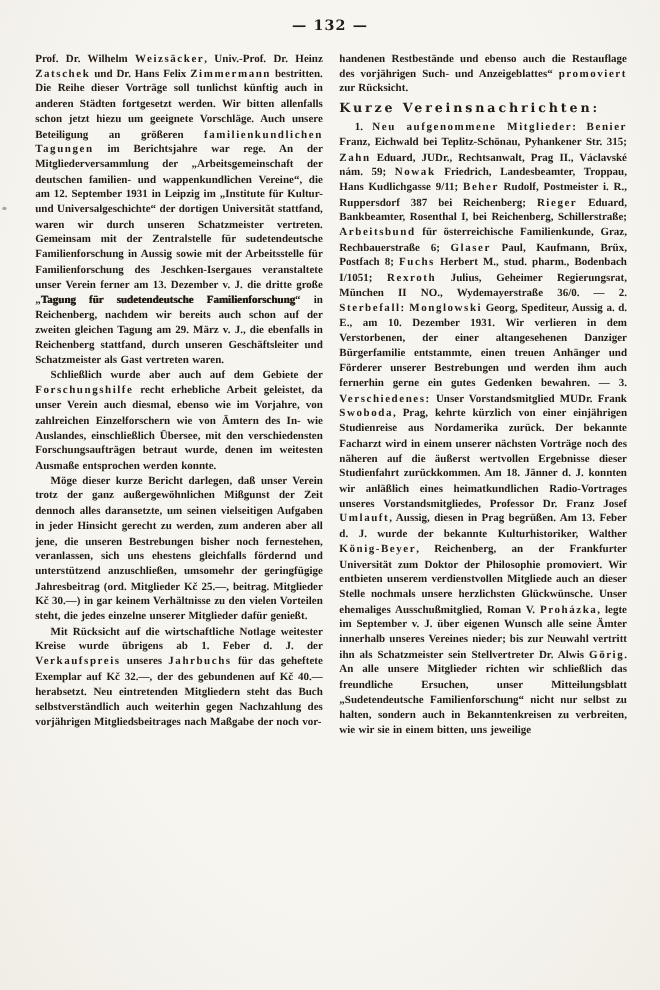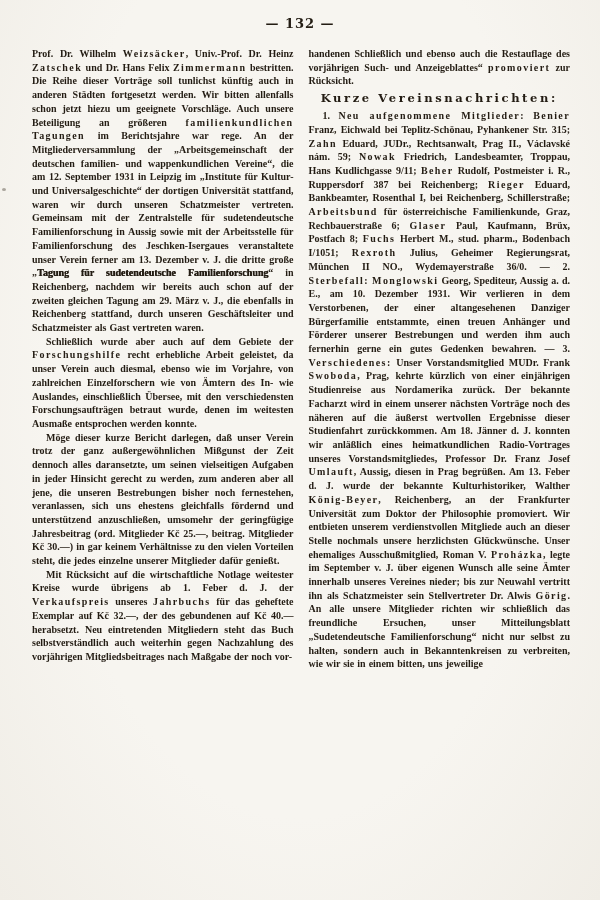--- a/index.html
+++ b/index.html
@@ -47,21 +47,21 @@
     font-family: Liberation Serif, serif;
   }
   .para.indent { text-indent: 14px; }
   .seg-sp { letter-spacing: 1.4px; }
   .seg-b  { text-shadow: 0.45px 0 0 currentColor; }
   .heading {
     margin: 3px 0 3px;
     font-size: 11.5px;
     line-height: 15px;
     font-weight: 700;
-    text-align: center;
+    text-align: left;
     letter-spacing: 2.6px;
     text-indent: 0;
   }
   
   .scan-speck {
     position: absolute;
     left: 2px;
     top: 188px;
     width: 4px;
     height: 3px;
@@ -81,19 +81,19 @@
   <div class="columns">
 
     <div class="column">
       <p class="para"><span class="seg-n">Prof. Dr. Wilhelm </span><span class="seg-sp">Weizsäcker</span><span class="seg-n">, Univ.-Prof. Dr. Heinz </span><span class="seg-sp">Zatschek</span><span class="seg-n"> und Dr. Hans Felix </span><span class="seg-sp">Zimmermann</span><span class="seg-n"> bestritten. Die Reihe dieser Vorträge soll tunlichst künftig auch in anderen Städten fortgesetzt werden. Wir bitten allenfalls schon jetzt hiezu um geeignete Vorschläge. Auch unsere Beteiligung an größeren </span><span class="seg-sp">familienkundlichen Tagungen</span><span class="seg-n"> im Berichtsjahre war rege. An der Mitgliederversammlung der „Arbeitsgemeinschaft der deutschen familien- und wappenkundlichen Vereine“, die am 12. September 1931 in Leipzig im „Institute für Kultur- und Universalgeschichte“ der dortigen Universität stattfand, waren wir durch unseren Schatzmeister vertreten. Gemeinsam mit der Zentralstelle für sudetendeutsche Familienforschung in Aussig sowie mit der Arbeitsstelle für Familienforschung des Jeschken-Isergaues veranstaltete unser Verein ferner am 13. Dezember v. J. die dritte große „</span><span class="seg-b">Tagung für sudetendeutsche Familienforschung</span><span class="seg-n">“ in Reichenberg, nachdem wir bereits auch schon auf der zweiten gleichen Tagung am 29. März v. J., die ebenfalls in Reichenberg stattfand, durch unseren Geschäftsleiter und Schatzmeister als Gast vertreten waren.</span></p>
       <p class="para indent"><span class="seg-n">Schließlich wurde aber auch auf dem Gebiete der </span><span class="seg-sp">Forschungshilfe</span><span class="seg-n"> recht erhebliche Arbeit geleistet, da unser Verein auch diesmal, ebenso wie im Vorjahre, von zahlreichen Einzelforschern wie von Ämtern des In- wie Auslandes, einschließlich Übersee, mit den verschiedensten Forschungsaufträgen betraut wurde, denen im weitesten Ausmaße entsprochen werden konnte.</span></p>
       <p class="para indent"><span class="seg-n">Möge dieser kurze Bericht darlegen, daß unser Verein trotz der ganz außergewöhnlichen Mißgunst der Zeit dennoch alles daransetzte, um seinen vielseitigen Aufgaben in jeder Hinsicht gerecht zu werden, zum anderen aber all jene, die unseren Bestrebungen bisher noch fernestehen, veranlassen, sich uns ehestens gleichfalls fördernd und unterstützend anzuschließen, umsomehr der geringfügige Jahresbeitrag (ord. Mitglieder Kč 25.—, beitrag. Mitglieder Kč 30.—) in gar keinem Verhältnisse zu den vielen Vorteilen steht, die jedes einzelne unserer Mitglieder dafür genießt.</span></p>
       <p class="para indent"><span class="seg-n">Mit Rücksicht auf die wirtschaftliche Notlage weitester Kreise wurde übrigens ab 1. Feber d. J. der </span><span class="seg-sp">Verkaufspreis</span><span class="seg-n"> unseres </span><span class="seg-sp">Jahrbuchs</span><span class="seg-n"> für das geheftete Exemplar auf Kč 32.—, der des gebundenen auf Kč 40.— herabsetzt. Neu eintretenden Mitgliedern steht das Buch selbstverständlich auch weiterhin gegen Nachzahlung des vorjährigen Mitgliedsbeitrages nach Maßgabe der noch vor-</span></p>
     </div>
 
     <div class="column">
-      <p class="para"><span class="seg-n">handenen Schließlich und ebenso auch die Restauflage des vorjährigen Such- und Anzeigeblattes“ </span><span class="seg-sp">promoviert</span><span class="seg-n"> zur Rücksicht.</span></p>
+      <p class="para"><span class="seg-n">handenen Restbestände und ebenso auch die Restauflage des vorjährigen Such- und Anzeigeblattes“ </span><span class="seg-sp">promoviert</span><span class="seg-n"> zur Rücksicht.</span></p>
       <h2 class="heading">Kurze Vereinsnachrichten:</h2>
       <p class="para indent"><span class="seg-n">1. </span><span class="seg-sp">Neu aufgenommene Mitglieder:</span><span class="seg-n"> </span><span class="seg-sp">Benier</span><span class="seg-n"> Franz, Eichwald bei Teplitz-Schönau, Pyhankener Str. 315; </span><span class="seg-sp">Zahn</span><span class="seg-n"> Eduard, JUDr., Rechtsanwalt, Prag II., Václavské nám. 59; </span><span class="seg-sp">Nowak</span><span class="seg-n"> Friedrich, Landesbeamter, Troppau, Hans Kudlichgasse 9/11; </span><span class="seg-sp">Beher</span><span class="seg-n"> Rudolf, Postmeister i. R., Ruppersdorf 387 bei Reichenberg; </span><span class="seg-sp">Rieger</span><span class="seg-n"> Eduard, Bankbeamter, Rosenthal I, bei Reichenberg, Schillerstraße; </span><span class="seg-sp">Arbeitsbund</span><span class="seg-n"> für österreichische Familienkunde, Graz, Rechbauerstraße 6; </span><span class="seg-sp">Glaser</span><span class="seg-n"> Paul, Kaufmann, Brüx, Postfach 8; </span><span class="seg-sp">Fuchs</span><span class="seg-n"> Herbert M., stud. pharm., Bodenbach I/1051; </span><span class="seg-sp">Rexroth</span><span class="seg-n"> Julius, Geheimer Regierungsrat, München II NO., Wydemayerstraße 36/0. — 2. </span><span class="seg-sp">Sterbefall:</span><span class="seg-n"> </span><span class="seg-sp">Monglowski</span><span class="seg-n"> Georg, Spediteur, Aussig a. d. E., am 10. Dezember 1931. Wir verlieren in dem Verstorbenen, der einer altangesehenen Danziger Bürgerfamilie entstammte, einen treuen Anhänger und Förderer unserer Bestrebungen und werden ihm auch fernerhin gerne ein gutes Gedenken bewahren. — 3. </span><span class="seg-sp">Verschiedenes:</span><span class="seg-n"> Unser Vorstandsmitglied MUDr. Frank </span><span class="seg-sp">Swoboda</span><span class="seg-n">, Prag, kehrte kürzlich von einer einjährigen Studienreise aus Nordamerika zurück. Der bekannte Facharzt wird in einem unserer nächsten Vorträge noch des näheren auf die äußerst wertvollen Ergebnisse dieser Studienfahrt zurückkommen. Am 18. Jänner d. J. konnten wir anläßlich eines heimatkundlichen Radio-Vortrages unseres Vorstandsmitgliedes, Professor Dr. Franz Josef </span><span class="seg-sp">Umlauft</span><span class="seg-n">, Aussig, diesen in Prag begrüßen. Am 13. Feber d. J. wurde der bekannte Kulturhistoriker, Walther </span><span class="seg-sp">König-Beyer</span><span class="seg-n">, Reichenberg, an der Frankfurter Universität zum Doktor der Philosophie promoviert. Wir entbieten unserem verdienstvollen Mitgliede auch an dieser Stelle nochmals unsere herzlichsten Glückwünsche. Unser ehemaliges Ausschußmitglied, Roman V. </span><span class="seg-sp">Proházka</span><span class="seg-n">, legte im September v. J. über eigenen Wunsch alle seine Ämter innerhalb unseres Vereines nieder; bis zur Neuwahl vertritt ihn als Schatzmeister sein Stellvertreter Dr. Alwis </span><span class="seg-sp">Görig</span><span class="seg-n">. An alle unsere Mitglieder richten wir schließlich das freundliche Ersuchen, unser Mitteilungsblatt „Sudetendeutsche Familienforschung“ nicht nur selbst zu halten, sondern auch in Bekanntenkreisen zu verbreiten, wie wir sie in einem bitten, uns jeweilige </span></p>
     </div>
 
   </div>
 </div>
 
 </body></html>

